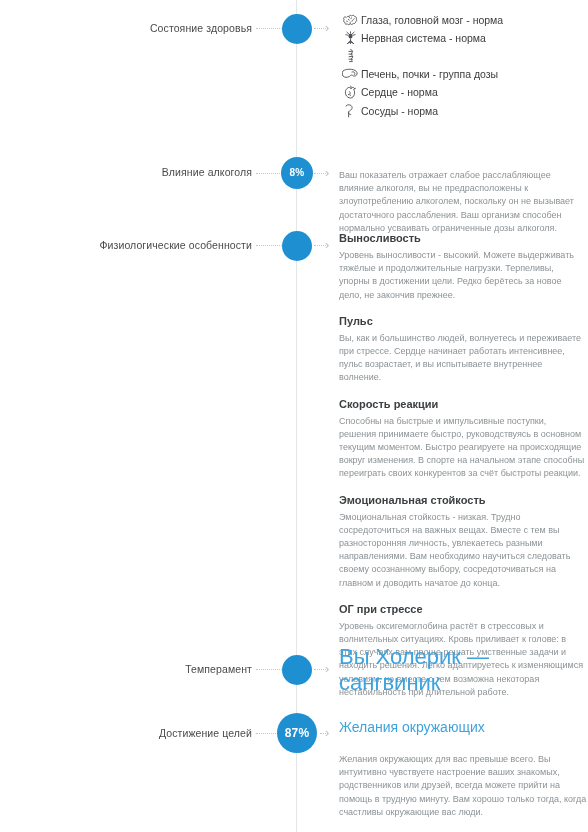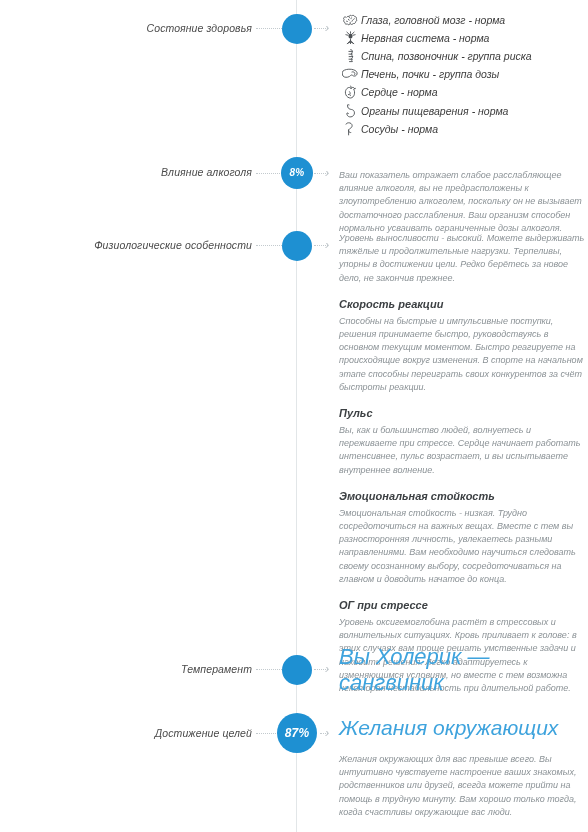--- a/index.html
+++ b/index.html
@@ -8,21 +8,20 @@
     height: 832px;
     background: #ffffff;
     font-family: "Liberation Sans", sans-serif;
     overflow: hidden;
   }
   #page {
     position: relative;
     width: 539px;
     height: 832px;
     background: #ffffff;
-    font-style: italic;
   }
 
   
   .spine {
     position: absolute;
     left: 296px;
     top: 0;
     width: 1px;
     height: 832px;
     background: #e2e6e8;
@@ -127,21 +126,21 @@
   }
   .block { margin-bottom: 13px; }
   .block:last-child { margin-bottom: 0; }
 
   .bighead {
     font-size: 22px;
     line-height: 26px;
     color: #3ea3dd;
     font-weight: normal;
   }
-  .bighead.wide { font-size: 21px; line-height: 25px; white-space: nowrap; }
+  .bighead.wide { font-size: 14px; line-height: 25px; white-space: nowrap; }
 </style>
 </head>
 <body>
 
 <div id="page">
 
   <div class="spine"></div>
 
   <div class="row" style="top:14px;">
     <div class="label" style="top:8px;">Состояние здоровья</div>
@@ -174,21 +173,20 @@
         <span class="htext">Нервная система - норма</span>
       </div>
 
       <div class="hitem">
         <span class="hicon">
           <svg width="9" height="15" viewBox="0 0 9 15" fill="none" stroke="#4b4f52" stroke-width="0.9">
             <path d="M4.3.6c1.5 0 2.2 1 2.2 2 0 1.3-1.3 1.5-1.3 2.6 0 1.2 1.5 1.3 1.5 2.6 0 1.2-1.5 1.4-1.5 2.6 0 1.1 1.2 1.3 1.2 2.2"></path>
             <path d="M6.5 2.4h-4M6.7 5.1h-4.2M7 7.6H2.7M6.9 10.2H2.6M6.4 12.6H3.1"></path>
           </svg>
         </span>
-        <span class="htext">Спина, позвоночник - группа риска</span>
       </div>
 
       <div class="hitem">
         <span class="hicon">
           <svg width="16" height="12" viewBox="0 0 16 12" fill="none" stroke="#4b4f52" stroke-width="0.9">
             <path d="M.8 3.2C2.5 1.6 6 .9 9.3 1.3c2.9.35 5.4 1.6 5.8 3.5.4 1.9-1.3 3.4-2.9 3.3-1.4-.1-1.5-1-2.5-1.1-1-.1-1.2.9-2.3 1.5C5.4 9.6 2.4 9.7 1 8 .2 7 .1 5 .8 3.2Z"></path>
             <path d="M9.6 4.1c1.3-.5 2.6-.2 3.1.8.45.9.1 1.8-.6 2.1"></path>
           </svg>
         </span>
         <span class="htext">Печень, почки - группа дозы</span>
@@ -198,30 +196,20 @@
         <span class="hicon">
           <svg width="13" height="14" viewBox="0 0 13 14" fill="none" stroke="#4b4f52" stroke-width="0.9">
             <path d="M2.4 4.2C1.3 5.6 1 7.8 1.9 9.8c.9 2 2.8 3.3 4.6 3.2 2-.1 3.3-1.7 3.8-3.4.5-1.8.25-3.9-.6-5.4"></path>
             <path d="M2.4 4.2C3.2 3 4.5 2.3 5.6 2.5c1 .2 1.5 1.1 1.5 1.1s.6-1.1 1.7-1.2c.9-.1 1.6.6 1.9 1.8"></path>
             <path d="M7.1 3.6c.2-1 .1-2.1-.6-2.9M9.7 4.2c.5-.7 1.4-1 2.2-.7M5.3 6.4c.7.6 1 1.7.8 2.7M4 9.5c1.1-.1 2.3.3 3 1.1"></path>
           </svg>
         </span>
         <span class="htext">Сердце - норма</span>
       </div>
 
-      <div class="hitem">
-        <span class="hicon">
-          <svg width="13" height="14" viewBox="0 0 13 14" fill="none" stroke="#4b4f52" stroke-width="0.9">
-            <path d="M3.6.8c-.1 1.7.1 3.1 1.4 3.9 1.4.9 3.3.5 4.5 1.7 1.3 1.3 1.3 3.7-.1 5.2-1.3 1.4-3.5 1.7-5 .8-1.3-.8-1.8-2.3-1.4-3.4"></path>
-            <path d="M3.6.8c.7-.15 1.3-.1 1.8.2"></path>
-            <path d="M3 9c.7-.2 1.4.1 1.7.7"></path>
-          </svg>
-        </span>
-        <span class="htext">Органы пищеварения - норма</span>
-      </div>
 
       <div class="hitem">
         <span class="hicon">
           <svg width="11" height="14" viewBox="0 0 11 14" fill="none" stroke="#4b4f52" stroke-width="0.9">
             <path d="M2.1 1.1c1.9-.7 3.9-.2 4.7 1.3.8 1.5 0 3.2-1.4 3.9-1.2.6-2 1.5-1.8 2.6.2 1.3 1.6 1.8 2.6 1.6"></path>
             <path d="M3.6 13.3V7.6"></path>
             <path d="M2.1 1.1c-.6.3-1 .8-1.2 1.4"></path>
           </svg>
         </span>
         <span class="htext">Сосуды - норма</span>
@@ -243,29 +231,30 @@
 
   <div class="row" style="top:231px;">
     <div class="label" style="top:8px;">Физиологические особенности</div>
     <div class="dots-left" style="top:14px;"></div>
     <div class="node plain" style="top:0px;"></div>
     <div class="dots-right" style="top:14px;"></div>
     <div class="chev" style="top:8px;">›</div>
 
     <div class="content" style="top:1px;">
       <div class="block">
+        <div class="sub">Выносливость</div>
         <div class="para">Уровень выносливости - высокий. Можете выдерживать тяжёлые и продолжительные нагрузки. Терпеливы, упорны в достижении цели. Редко берётесь за новое дело, не закончив прежнее.</div>
+      </div>
+      <div class="block">
+        <div class="sub">Пульс</div>
+        <div class="para">Вы, как и большинство людей, волнуетесь и переживаете при стрессе. Сердце начинает работать интенсивнее, пульс возрастает, и вы испытываете внутреннее волнение.</div>
       </div>
       <div class="block">
         <div class="sub">Скорость реакции</div>
         <div class="para">Способны на быстрые и импульсивные поступки, решения принимаете быстро, руководствуясь в основном текущим моментом. Быстро реагируете на происходящие вокруг изменения. В спорте на начальном этапе способны переиграть своих конкурентов за счёт быстроты реакции.</div>
-      </div>
-      <div class="block">
-        <div class="sub">Пульс</div>
-        <div class="para">Вы, как и большинство людей, волнуетесь и переживаете при стрессе. Сердце начинает работать интенсивнее, пульс возрастает, и вы испытываете внутреннее волнение.</div>
       </div>
       <div class="block">
         <div class="sub">Эмоциональная стойкость</div>
         <div class="para">Эмоциональная стойкость - низкая. Трудно сосредоточиться на важных вещах. Вместе с тем вы разносторонняя личность, увлекаетесь разными направлениями. Вам необходимо научиться следовать своему осознанному выбору, сосредоточиваться на главном и доводить начатое до конца.</div>
       </div>
       <div class="block">
         <div class="sub">ОГ при стрессе</div>
         <div class="para">Уровень оксигемоглобина растёт в стрессовых и волнительных ситуациях. Кровь приливает к голове: в этих случаях вам проще решать умственные задачи и находить решения. Легко адаптируетесь к изменяющимся условиям, но вместе с тем возможна некоторая нестабильность при длительной работе.</div>
       </div>
     </div>

